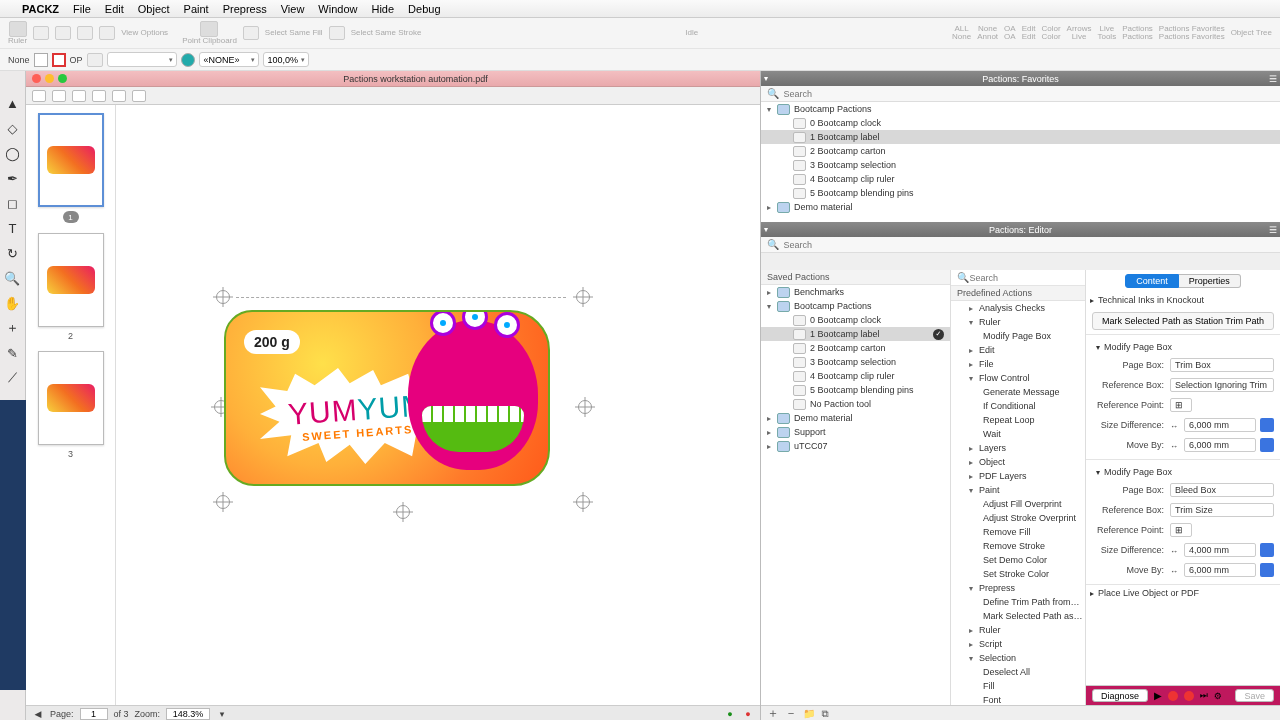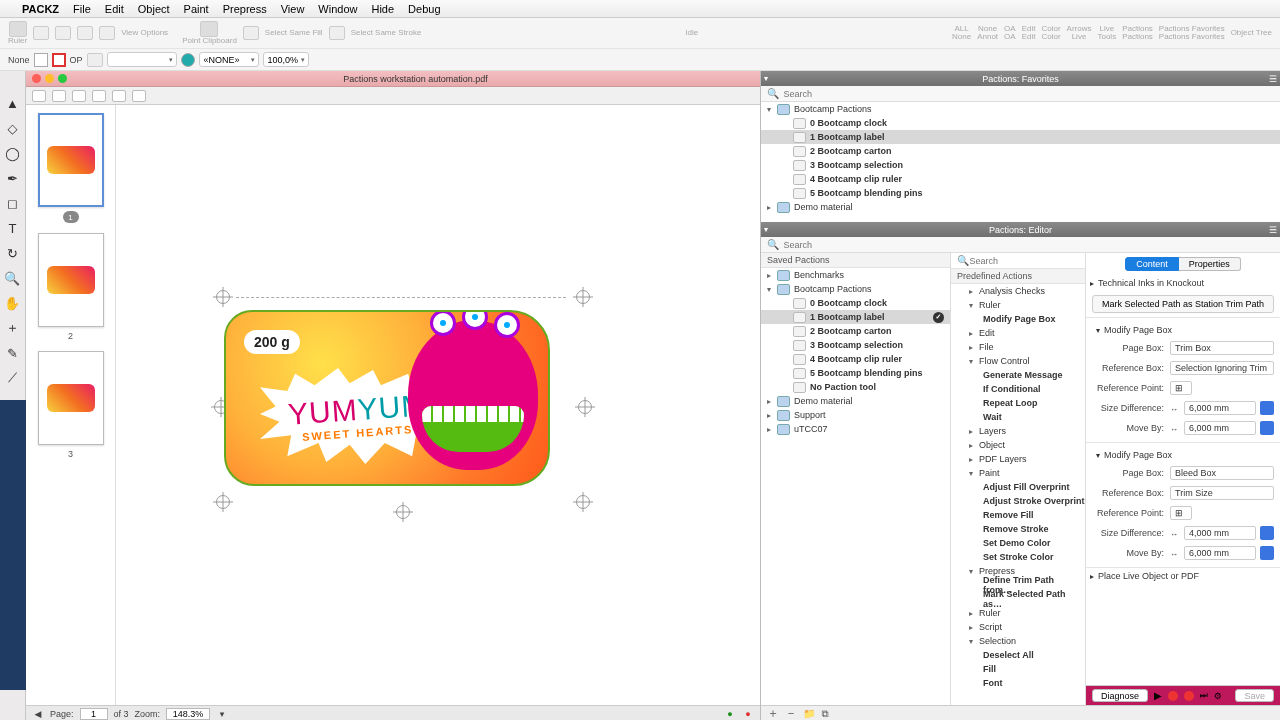--- a/index.html
+++ b/index.html
@@ -79,23 +79,23 @@
 .pale-title { height: 14px; background: #e4e4e4; color: #888; font-size: 9px; display: flex; align-items: center; justify-content: center; border-bottom: 1px solid #d4d4d4; }
 .search-row { height: 16px; display: flex; align-items: center; padding: 0 6px; gap: 4px; background: #f7f7f7; border-bottom: 1px solid #ddd; }
 .search-row input { flex: 1; height: 12px; border: none; background: transparent; font-size: 9px; outline: none; }
 .tree { background: #fff; overflow: auto; }
 .tree-row { display: flex; align-items: center; height: 14px; padding-left: 6px; font-size: 9px; color: #333; }
 .tree-row.selected { background: #d8d8d8; }
 .tree-row .disclose { width: 10px; font-size: 8px; color: #666; }
 .tree-row .ico { width: 13px; height: 11px; margin-right: 4px; background: #bcd3ef; border: 1px solid #7aa; border-radius: 2px; }
 .tree-row .ico.doc { background: #f3f3f3; border-color: #bbb; }
 .tree-row .check { margin-left: auto; margin-right: 6px; width: 11px; height: 11px; border-radius: 50%; background: #333; color: #fff; font-size: 7px; display: inline-flex; align-items: center; justify-content: center; }
-.indent-1 { padding-left: 18px; } .indent-2 { padding-left: 32px; font-weight: bold; }
-
-.editor-body { flex: 1; display: flex; background: #fff; min-height: 0; }
+.indent-1 { padding-left: 18px; } .indent-2 { padding-left: 32px; }
+
+.editor-body { flex: 1; display: flex; background: #fff; min-height: 0; margin-top: 17px; }
 .saved-col { width: 190px; border-right: 1px solid #ddd; display: flex; flex-direction: column; }
 .saved-col .hdr { padding: 2px 6px; font-size: 9px; color: #555; background: #f3f3f3; border-bottom: 1px solid #e2e2e2; }
 .actions-col { width: 135px; border-right: 1px solid #ddd; display: flex; flex-direction: column; }
 .props-col { flex: 1; display: flex; flex-direction: column; }
 .tabs { display: flex; justify-content: center; gap: 0; padding: 4px; }
 .tab { font-size: 9px; padding: 1px 10px; border: 1px solid #bbb; background: #f3f3f3; }
 .tab.active { background: #1a7de0; color: #fff; border-color: #1a7de0; }
 .tab:first-child { border-radius: 3px 0 0 3px; } .tab:last-child { border-radius: 0 3px 3px 0; border-left: none; }
 
 .prop-section { border-top: 1px solid #e4e4e4; padding: 4px 6px; }

